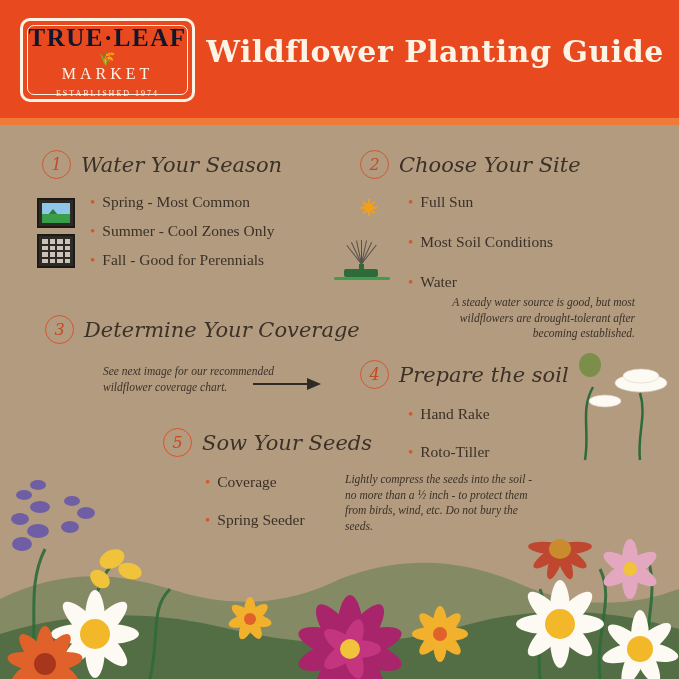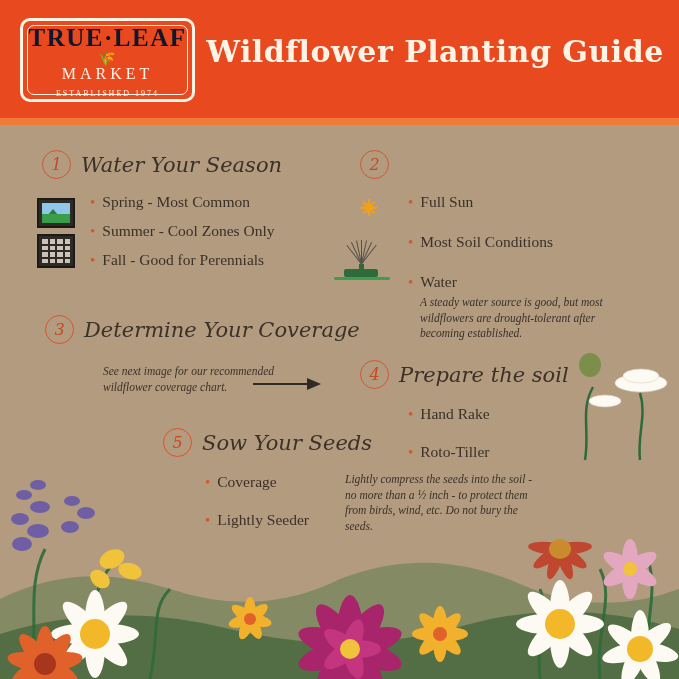--- a/index.html
+++ b/index.html
@@ -449,36 +449,37 @@
       <span></span>
         <span></span>
         <span></span>
         <span></span>
     </div>
   </div>
 
   <div class="step" style="left:360px; top:150px;">
     <div class="step-head">
       <div class="step-num">2</div>
+      <div class="step-title">Choose Your Site</div>
     </div>
     <ul class="bullets" style="margin-left:48px; margin-top:14px;">
       <li style="margin-bottom:22px;">
           <span class="dot">•</span>
           <span>Full Sun</span>
         </li>
       <li style="margin-bottom:22px;">
           <span class="dot">•</span>
           <span>Most Soil Conditions</span>
         </li>
       <li style="margin-bottom:4px;">
           <span class="dot">•</span>
           <span>Water</span>
         </li>
     </ul>
-    <div class="note" style="margin-left:60px; width:215px;">A steady water source is good, but most wildflowers are drought-tolerant after becoming established.</div>
+    <div class="note" style="margin-left:60px; width:215px;text-align:right;">A steady water source is good, but most wildflowers are drought-tolerant after becoming established.</div>
   </div>
 
   <div class="icon-col" style="left:360px; top:199px;">
     <div class="sun">
       <div class="ray" style="transform:rotate(0deg);"></div>
       <div class="ray" style="transform:rotate(45deg);"></div>
       <div class="ray" style="transform:rotate(90deg);"></div>
       <div class="ray" style="transform:rotate(135deg);"></div>
       <div class="core"></div>
     </div>
@@ -534,20 +535,20 @@
       <div class="step-num">5</div>
       <div class="step-title">Sow Your Seeds</div>
     </div>
     <ul class="bullets" style="margin-left:42px; margin-top:16px;">
       <li style="margin-bottom:20px;">
           <span class="dot">•</span>
           <span>Coverage</span>
         </li>
       <li>
           <span class="dot">•</span>
-          <span>Lightly Seeder</span>
+          <span>Spring Seeder</span>
         </li>
     </ul>
   </div>
 
   <div class="note" style="position:absolute; left:345px; top:470px; width:195px;">Lightly compress the seeds into the soil - no more than a ½ inch - to protect them from birds, wind, etc. Do not bury the seeds.</div>
 
 </div>
 
 </body></html>

